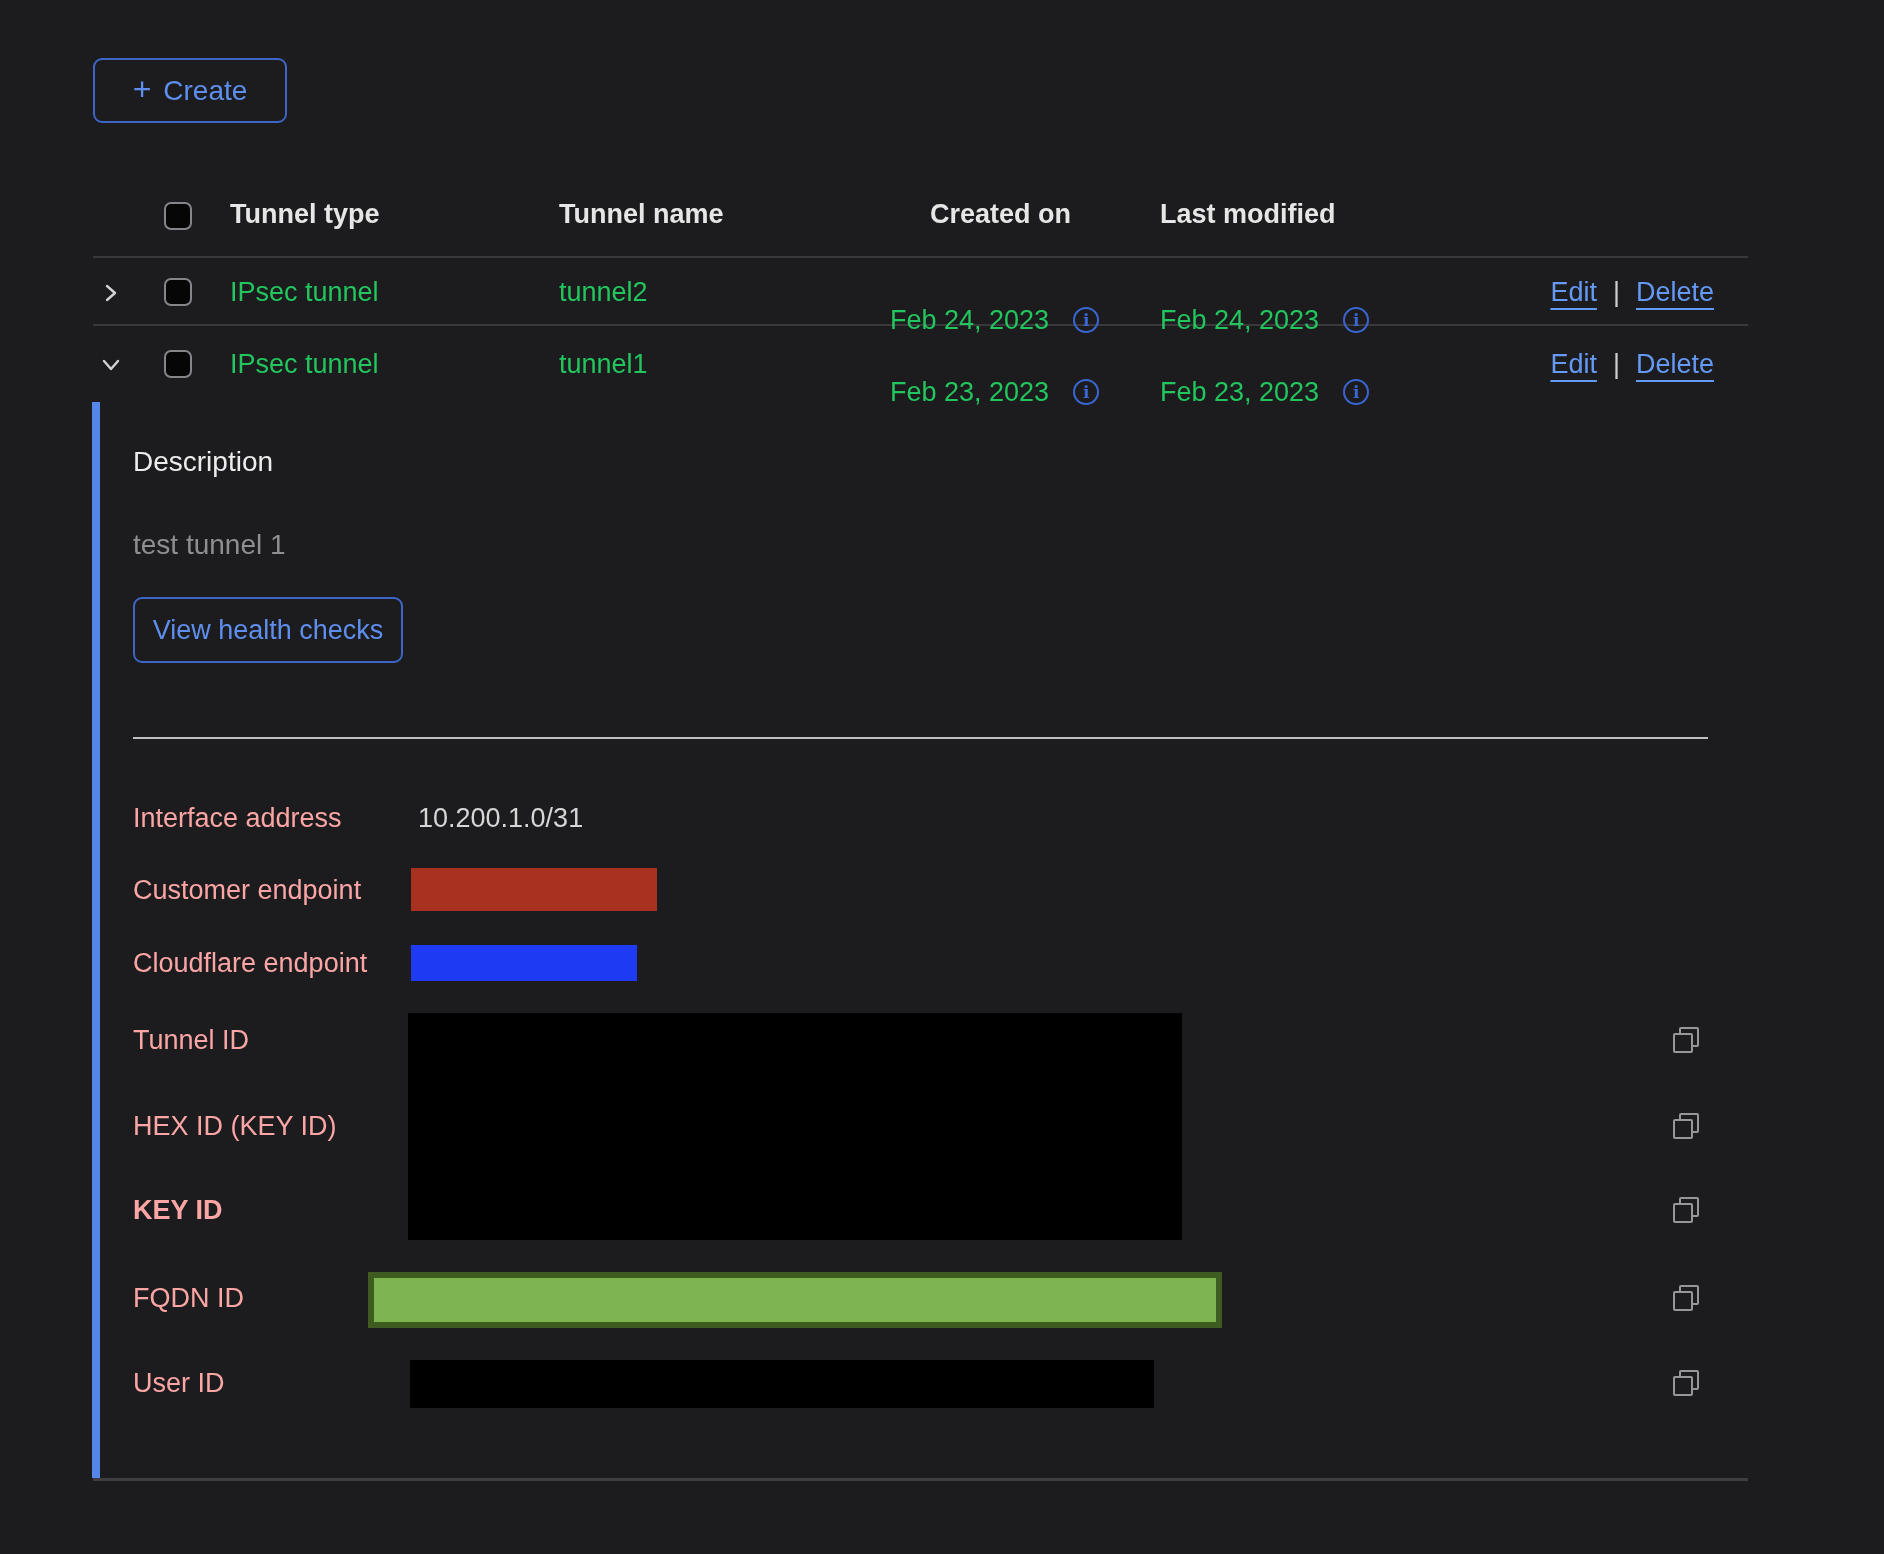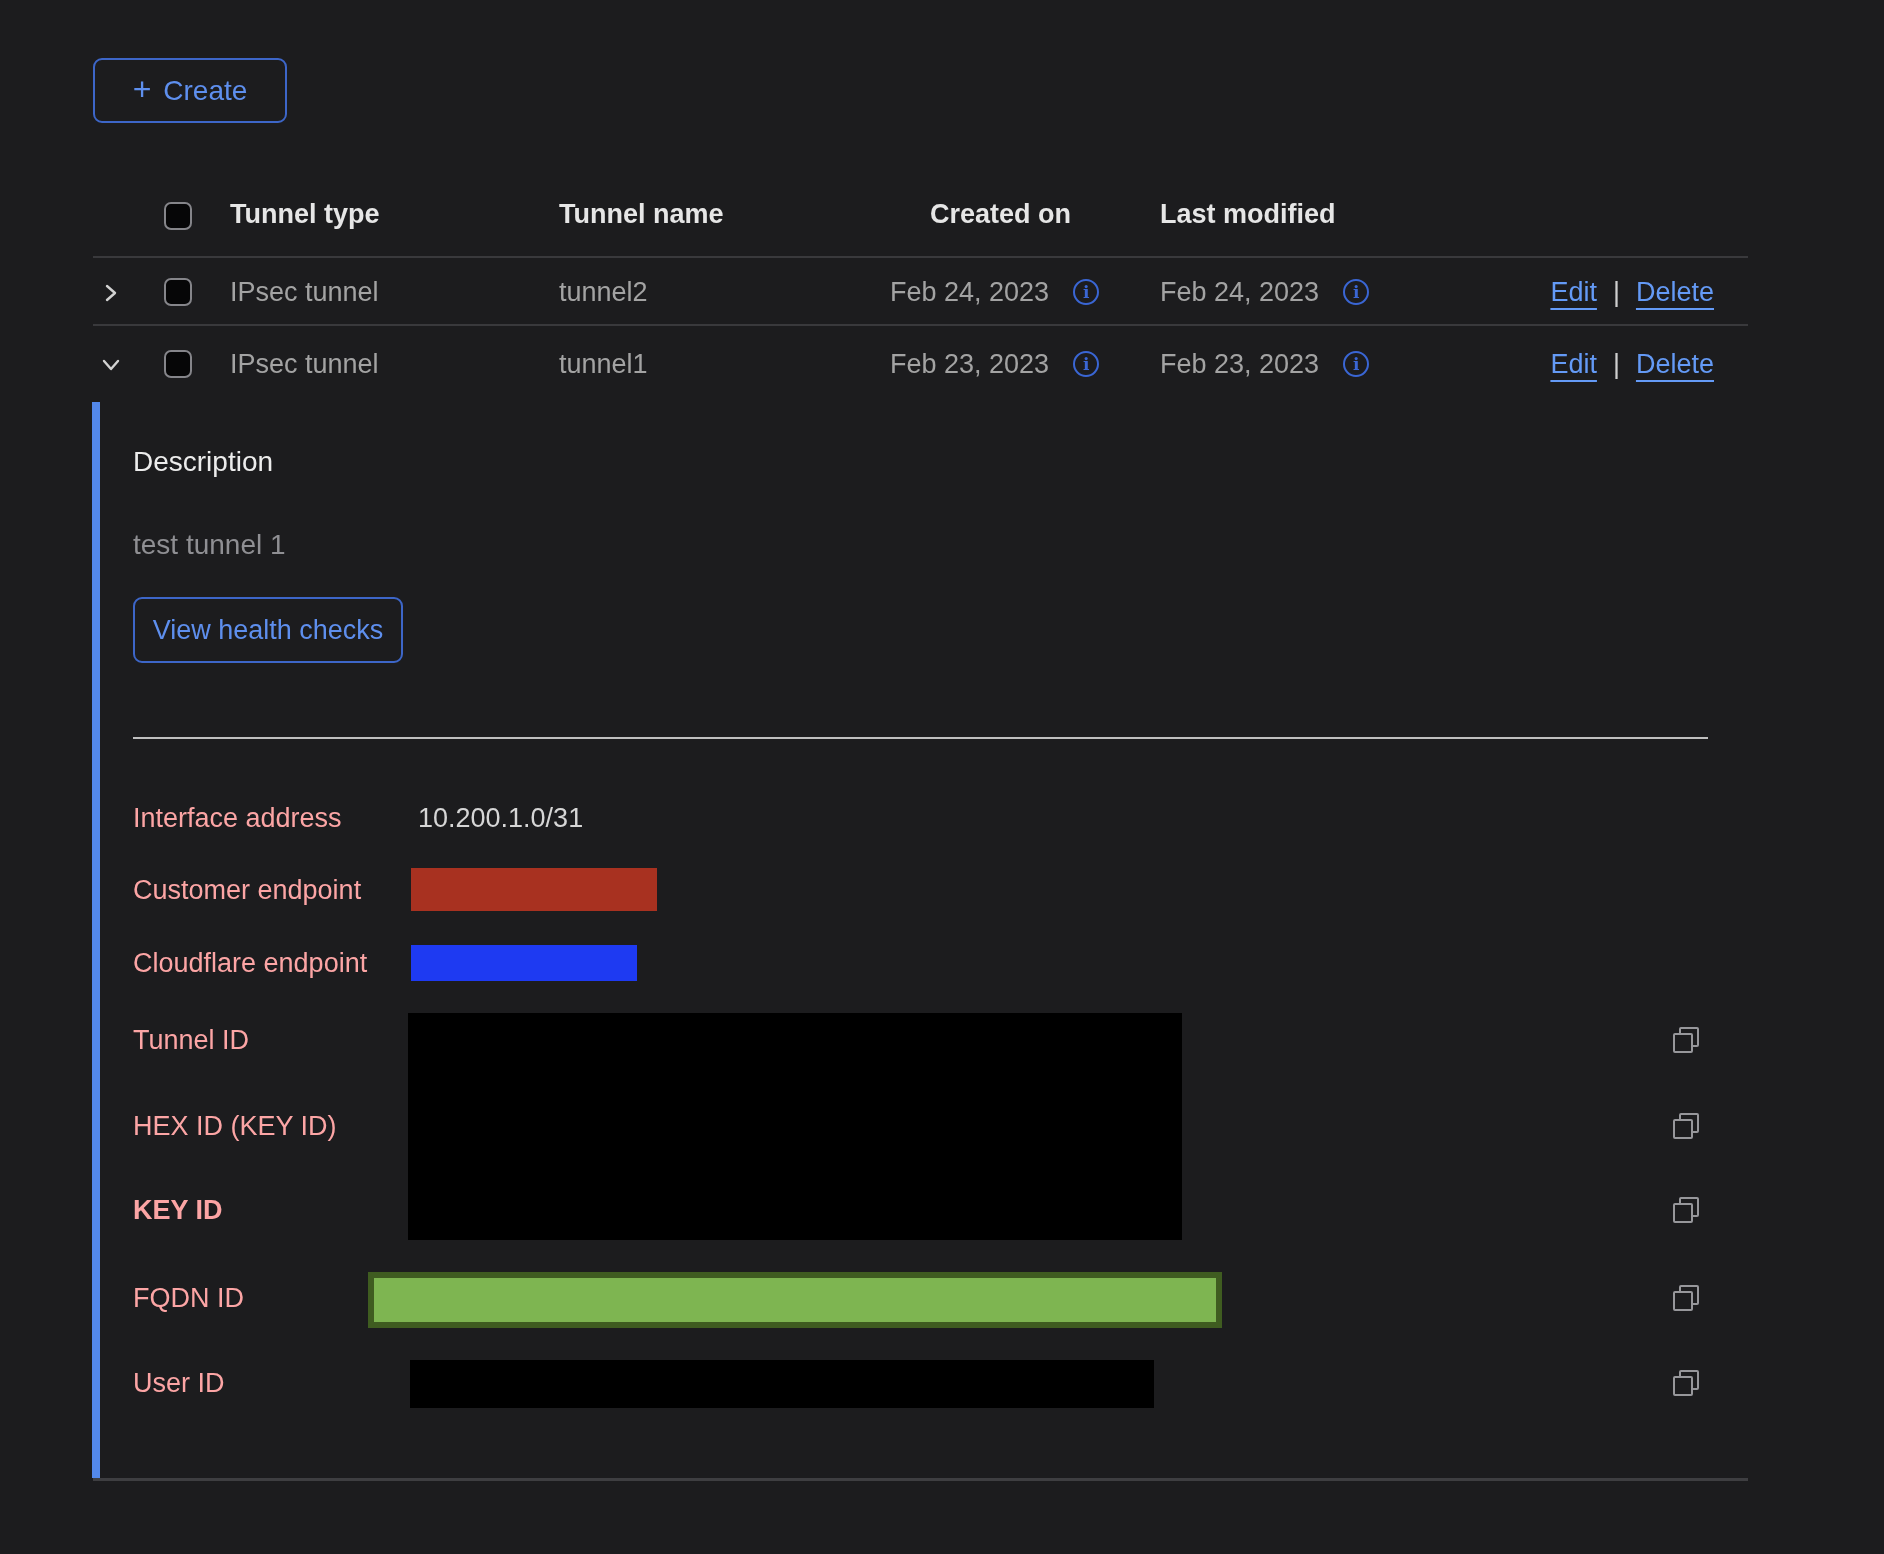--- a/index.html
+++ b/index.html
@@ -13,28 +13,28 @@
     background:transparent;border:2px solid #3d66c8;border-radius:9px;
     display:flex;align-items:center;justify-content:center;gap:12px;
     color:#5e8fee;font-size:28px;font-family:inherit;cursor:pointer;box-sizing:border-box;
   }
   .create-btn .plus{font-size:32px;font-weight:400;line-height:30px;margin-top:-3px;}
   
   .trow{position:absolute;left:93px;width:1655px;box-sizing:border-box;}
   .thead{top:178px;height:80px;border-bottom:2px solid #39393c;}
   .row1{top:258px;height:68px;border-bottom:2px solid #39393c;}
   .row2{top:326px;height:76px;}
-  .cell{position:absolute;font-size:27px;line-height:28px;color:#a3a3a3;white-space:nowrap;}
+  .cell{position:absolute;font-size:27px;line-height:28px;color:#22c55e;white-space:nowrap;}
   .thead .cell{font-weight:700;color:#e6e6e6;}
   .checkbox{
     position:absolute;left:71px;width:28px;height:28px;box-sizing:border-box;
     border:2px solid #85858a;border-radius:7px;background:#060607;cursor:pointer;
   }
   .chevron{position:absolute;left:8px;cursor:pointer;}
-  .date-cell{display:flex;align-items:center;gap:24px;}
+  .date-cell{display:flex;align-items:center;gap:24px;margin-top:28px;}
   .info-icon{
     position:relative;width:26px;height:26px;box-sizing:border-box;flex:0 0 auto;
     border:2px solid #3a66d4;border-radius:50%;cursor:pointer;
   }
   .info-icon::after{
     content:"i";position:absolute;left:0;top:0;width:22px;height:22px;
     display:flex;align-items:center;justify-content:center;
     color:#3a66d4;font-size:17px;font-weight:700;font-family:"DejaVu Serif", serif;
   }
   .actions{position:absolute;right:34px;display:flex;align-items:center;gap:16px;font-size:27px;line-height:28px;}

